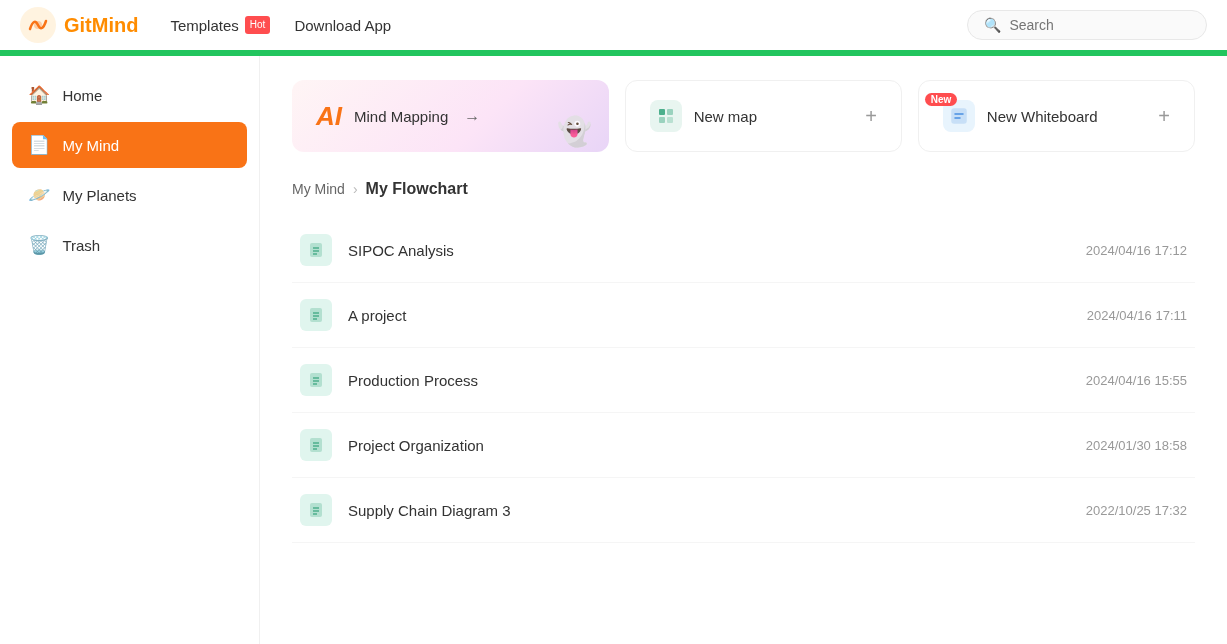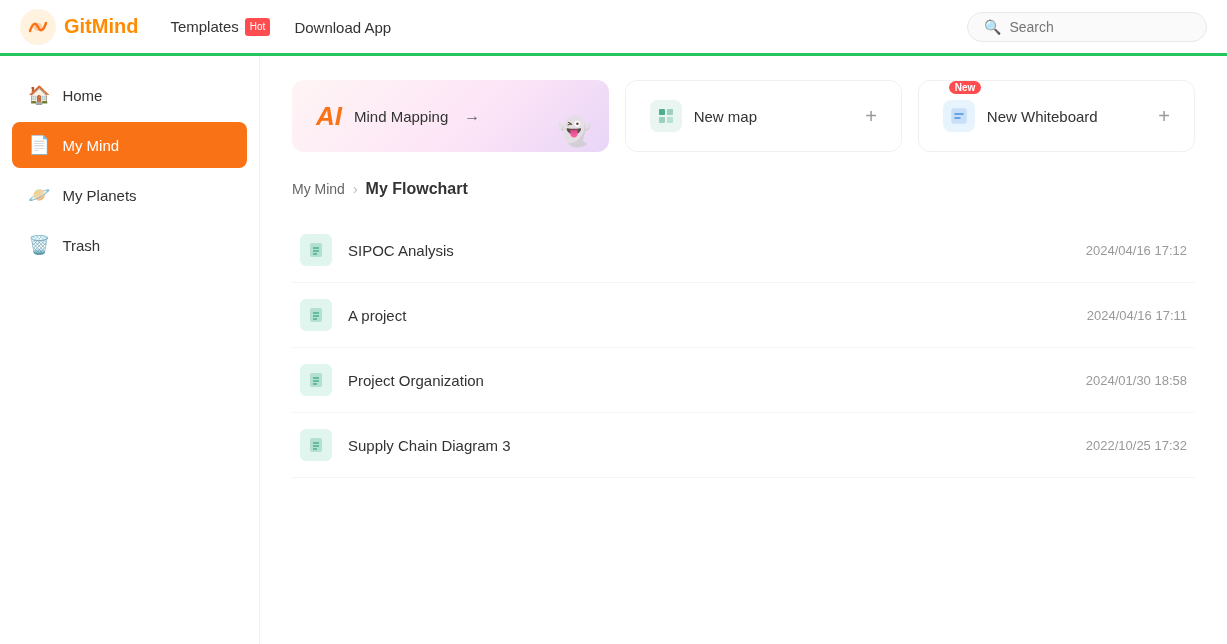--- a/index.html
+++ b/index.html
@@ -1,21 +1,21 @@
 <!DOCTYPE html>
 <html><head>
   <meta charset="utf-8">
   <style>
     * { margin: 0; padding: 0; box-sizing: border-box; }
     body { font-family: -apple-system, BlinkMacSystemFont, 'Segoe UI', sans-serif; background: #fff; display: flex; flex-direction: column; height: 644px; width: 1227px; overflow: hidden; }
 
     
     .header {
       display: flex; align-items: center; height: 56px; padding: 2px 20px;
-      border-bottom: 3px solid #22c55e; gap: 32px; flex-shrink: 0;
+      border-bottom: 6px solid #22c55e; gap: 32px; flex-shrink: 0;
     }
     .logo { display: flex; align-items: center; gap: 8px; cursor: pointer; }
     .logo-icon { width: 36px; height: 36px; }
     .logo-text { font-size: 20px; font-weight: 700; color: #ff8c00; }
     .nav { display: flex; align-items: flex-end; gap: 24px; }
     .nav-item { font-size: 15px; color: #333; cursor: pointer; display: flex; align-items: center; gap: 6px; }
     .hot-badge {
       background: #ff4d4f; color: #fff; font-size: 10px; font-weight: 400;
       padding: 1px 5px; border-radius: 3px; line-height: 16px;
     }
@@ -62,23 +62,23 @@
     .action-card.new-whiteboard { width: 280px; }
 
     .ai-label {
       font-size: 26px; font-weight: 800; color: #f97316;
       font-style: italic;
     }
     .card-label { font-size: 15px; color: #333; font-weight: 500; }
     .arrow-icon { color: #666; margin-left: 4px; }
     .plus-icon { margin-left: auto; font-size: 20px; color: #999; }
     .new-badge {
-      position: absolute; top: 0; left: 6px;
+      position: absolute; top: 12px; left: 6px;
       background: #ff4d4f; color: #fff; font-size: 10px; font-weight: 700;
-      padding: 1px 6px; border-radius: 8px; margin-left: 24px;
+      padding: 1px 6px; border-radius: 8px;
     }
     .whiteboard-icon {
       width: 32px; height: 32px; background: #e8f4fd; border-radius: 8px;
       display: flex; align-items: center; justify-content: center; font-size: 16px;
     }
     .emoji-decoration {
       position: absolute; bottom: 4px; right: 16px; font-size: 28px; opacity: 0.8;
     }
     .new-map-icon {
       width: 32px; height: 32px; background: #e8f5f0; border-radius: 8px;
@@ -219,20 +219,32 @@
               <rect x="2" y="1" width="12" height="14" rx="2" fill="#4caf8c" opacity="0.3"></rect>
               <line x1="5" y1="6" x2="11" y2="6" stroke="#4caf8c" stroke-width="1.5"></line>
               <line x1="5" y1="9" x2="11" y2="9" stroke="#4caf8c" stroke-width="1.5"></line>
               <line x1="5" y1="12" x2="9" y2="12" stroke="#4caf8c" stroke-width="1.5"></line>
             </svg>
         </div>
         <span class="file-name">A project</span>
         <span class="file-date">2024/04/16 17:11</span>
       </div>
 
+      <div class="file-row">
+        <div class="file-icon">
+          <svg width="16" height="16" viewBox="0 0 16 16">
+              <rect x="2" y="1" width="12" height="14" rx="2" fill="#4caf8c" opacity="0.3"></rect>
+              <line x1="5" y1="6" x2="11" y2="6" stroke="#4caf8c" stroke-width="1.5"></line>
+              <line x1="5" y1="9" x2="11" y2="9" stroke="#4caf8c" stroke-width="1.5"></line>
+              <line x1="5" y1="12" x2="9" y2="12" stroke="#4caf8c" stroke-width="1.5"></line>
+            </svg>
+        </div>
+        <span class="file-name">Production Process</span>
+        <span class="file-date">2024/04/16 15:55</span>
+      </div>
 
       <div class="file-row">
         <div class="file-icon">
           <svg width="16" height="16" viewBox="0 0 16 16">
               <rect x="2" y="1" width="12" height="14" rx="2" fill="#4caf8c" opacity="0.3"></rect>
               <line x1="5" y1="6" x2="11" y2="6" stroke="#4caf8c" stroke-width="1.5"></line>
               <line x1="5" y1="9" x2="11" y2="9" stroke="#4caf8c" stroke-width="1.5"></line>
               <line x1="5" y1="12" x2="9" y2="12" stroke="#4caf8c" stroke-width="1.5"></line>
             </svg>
         </div>

